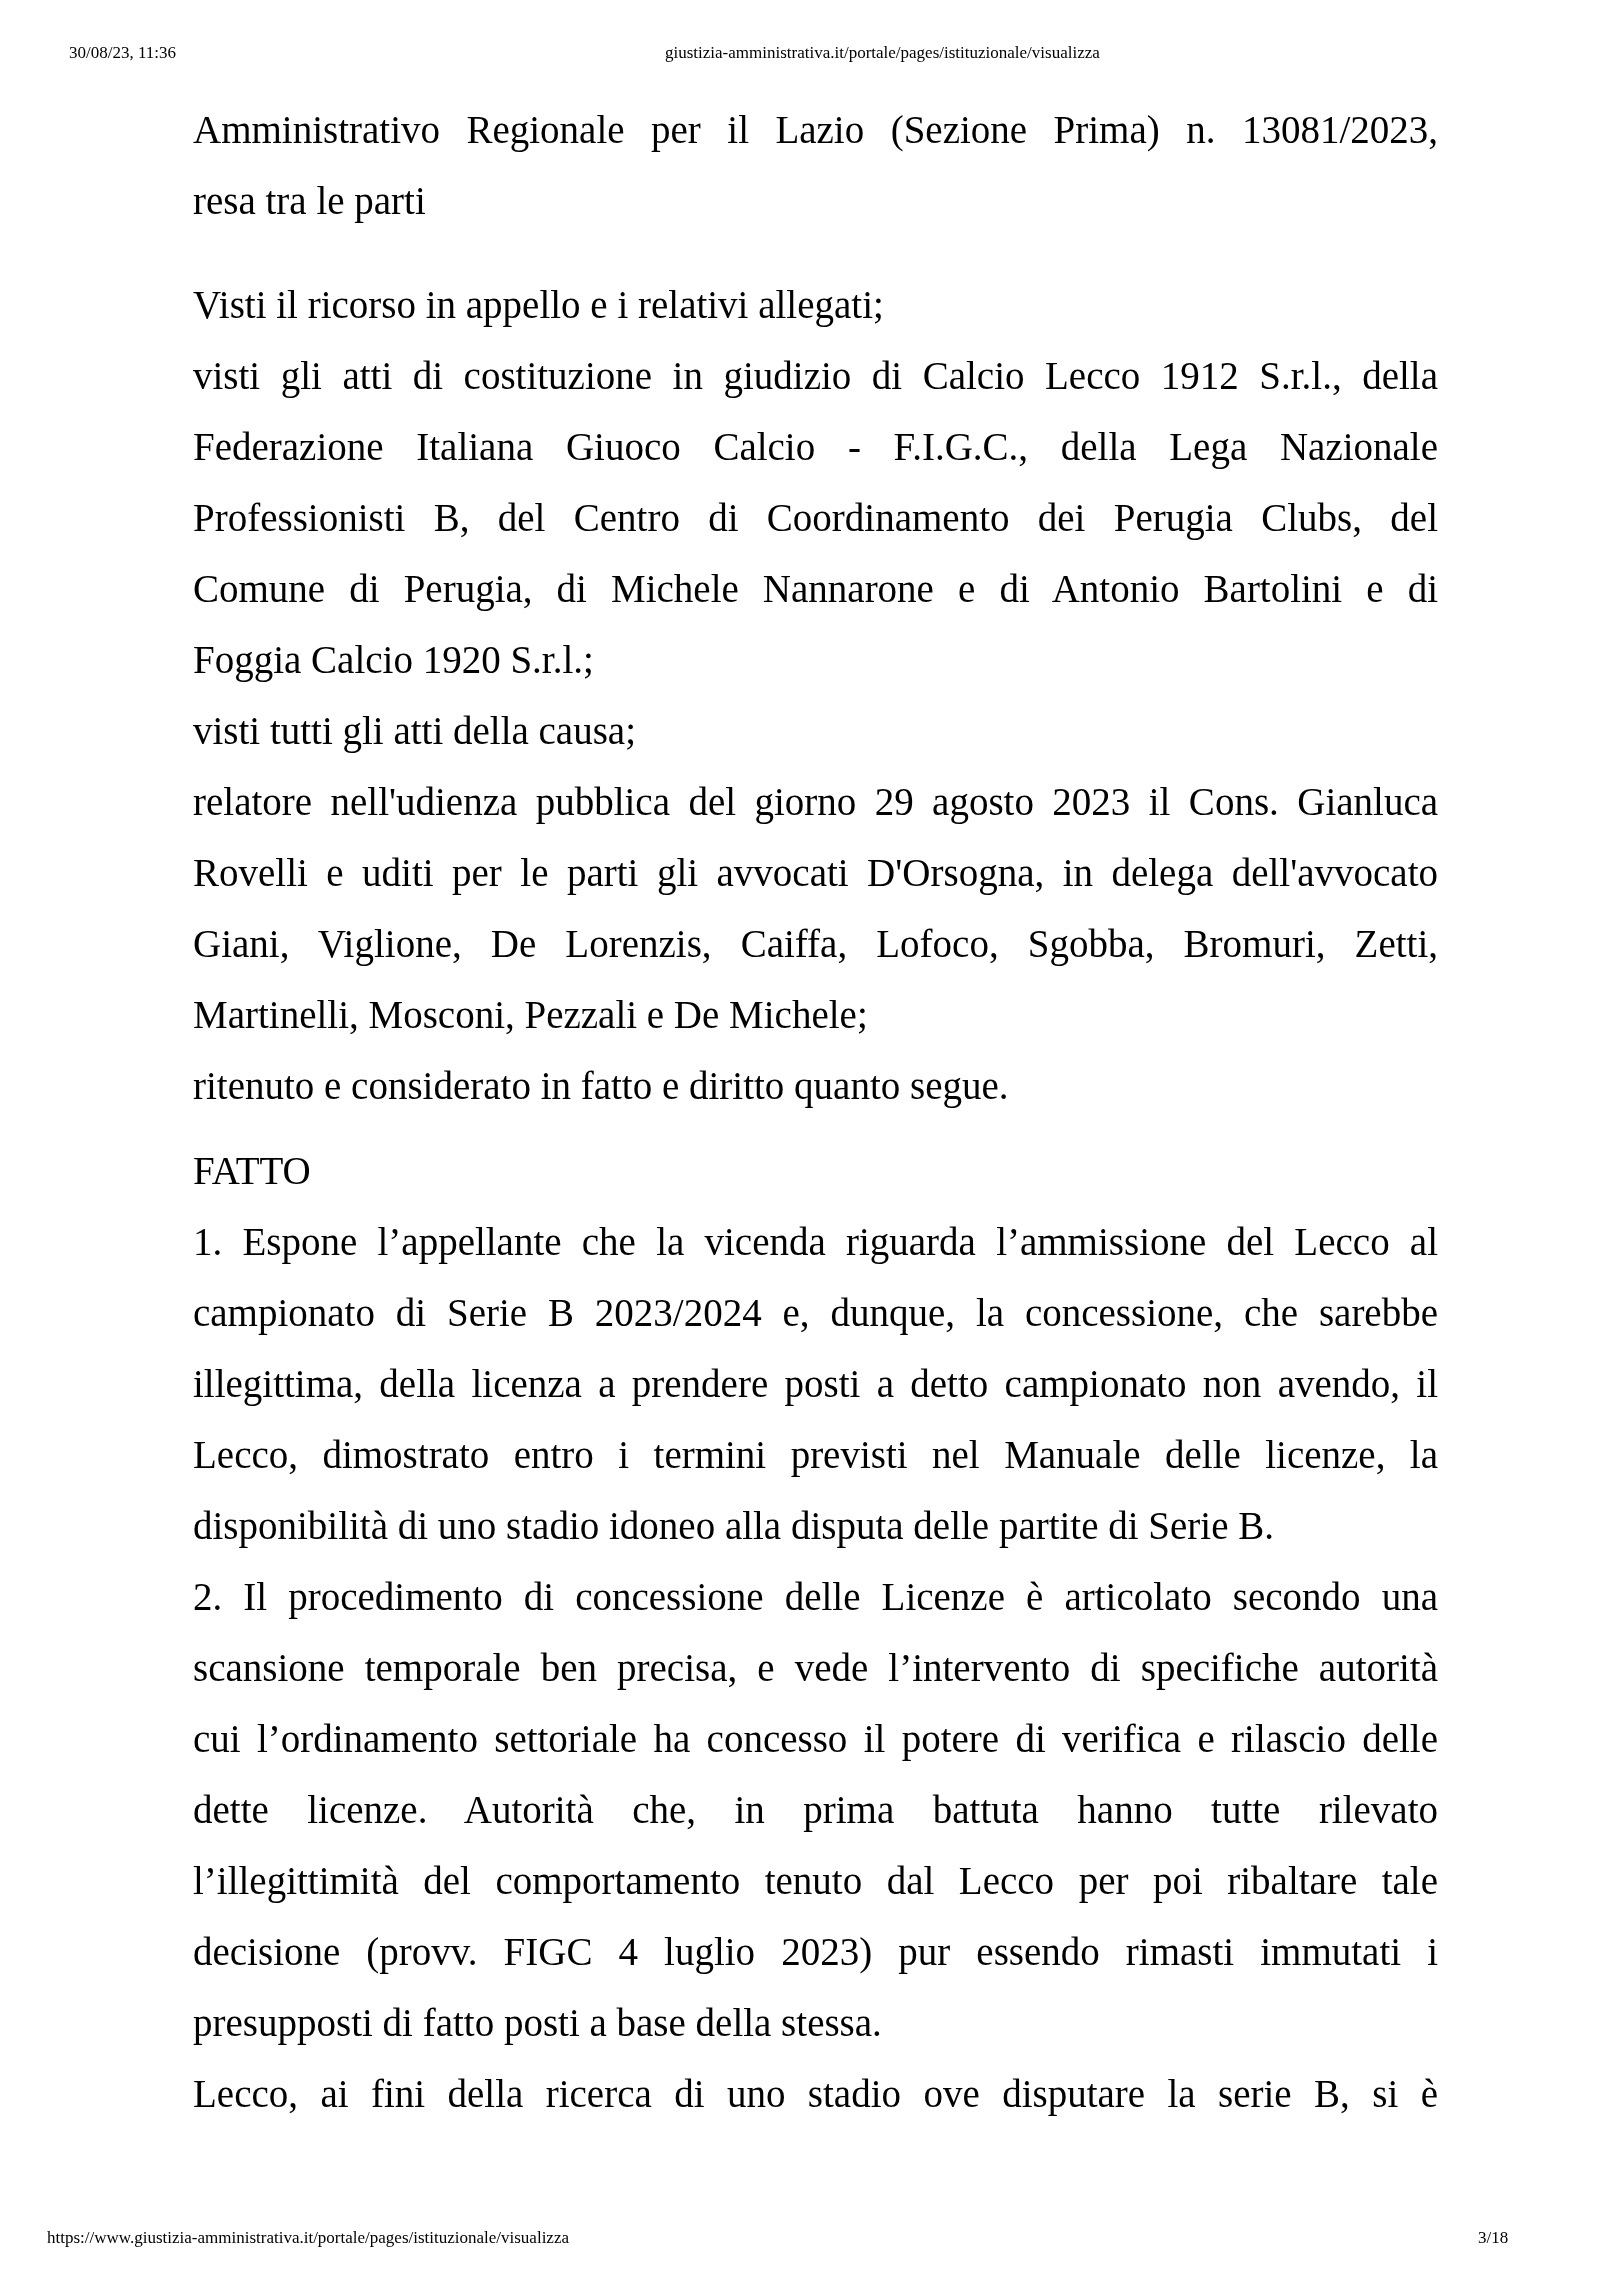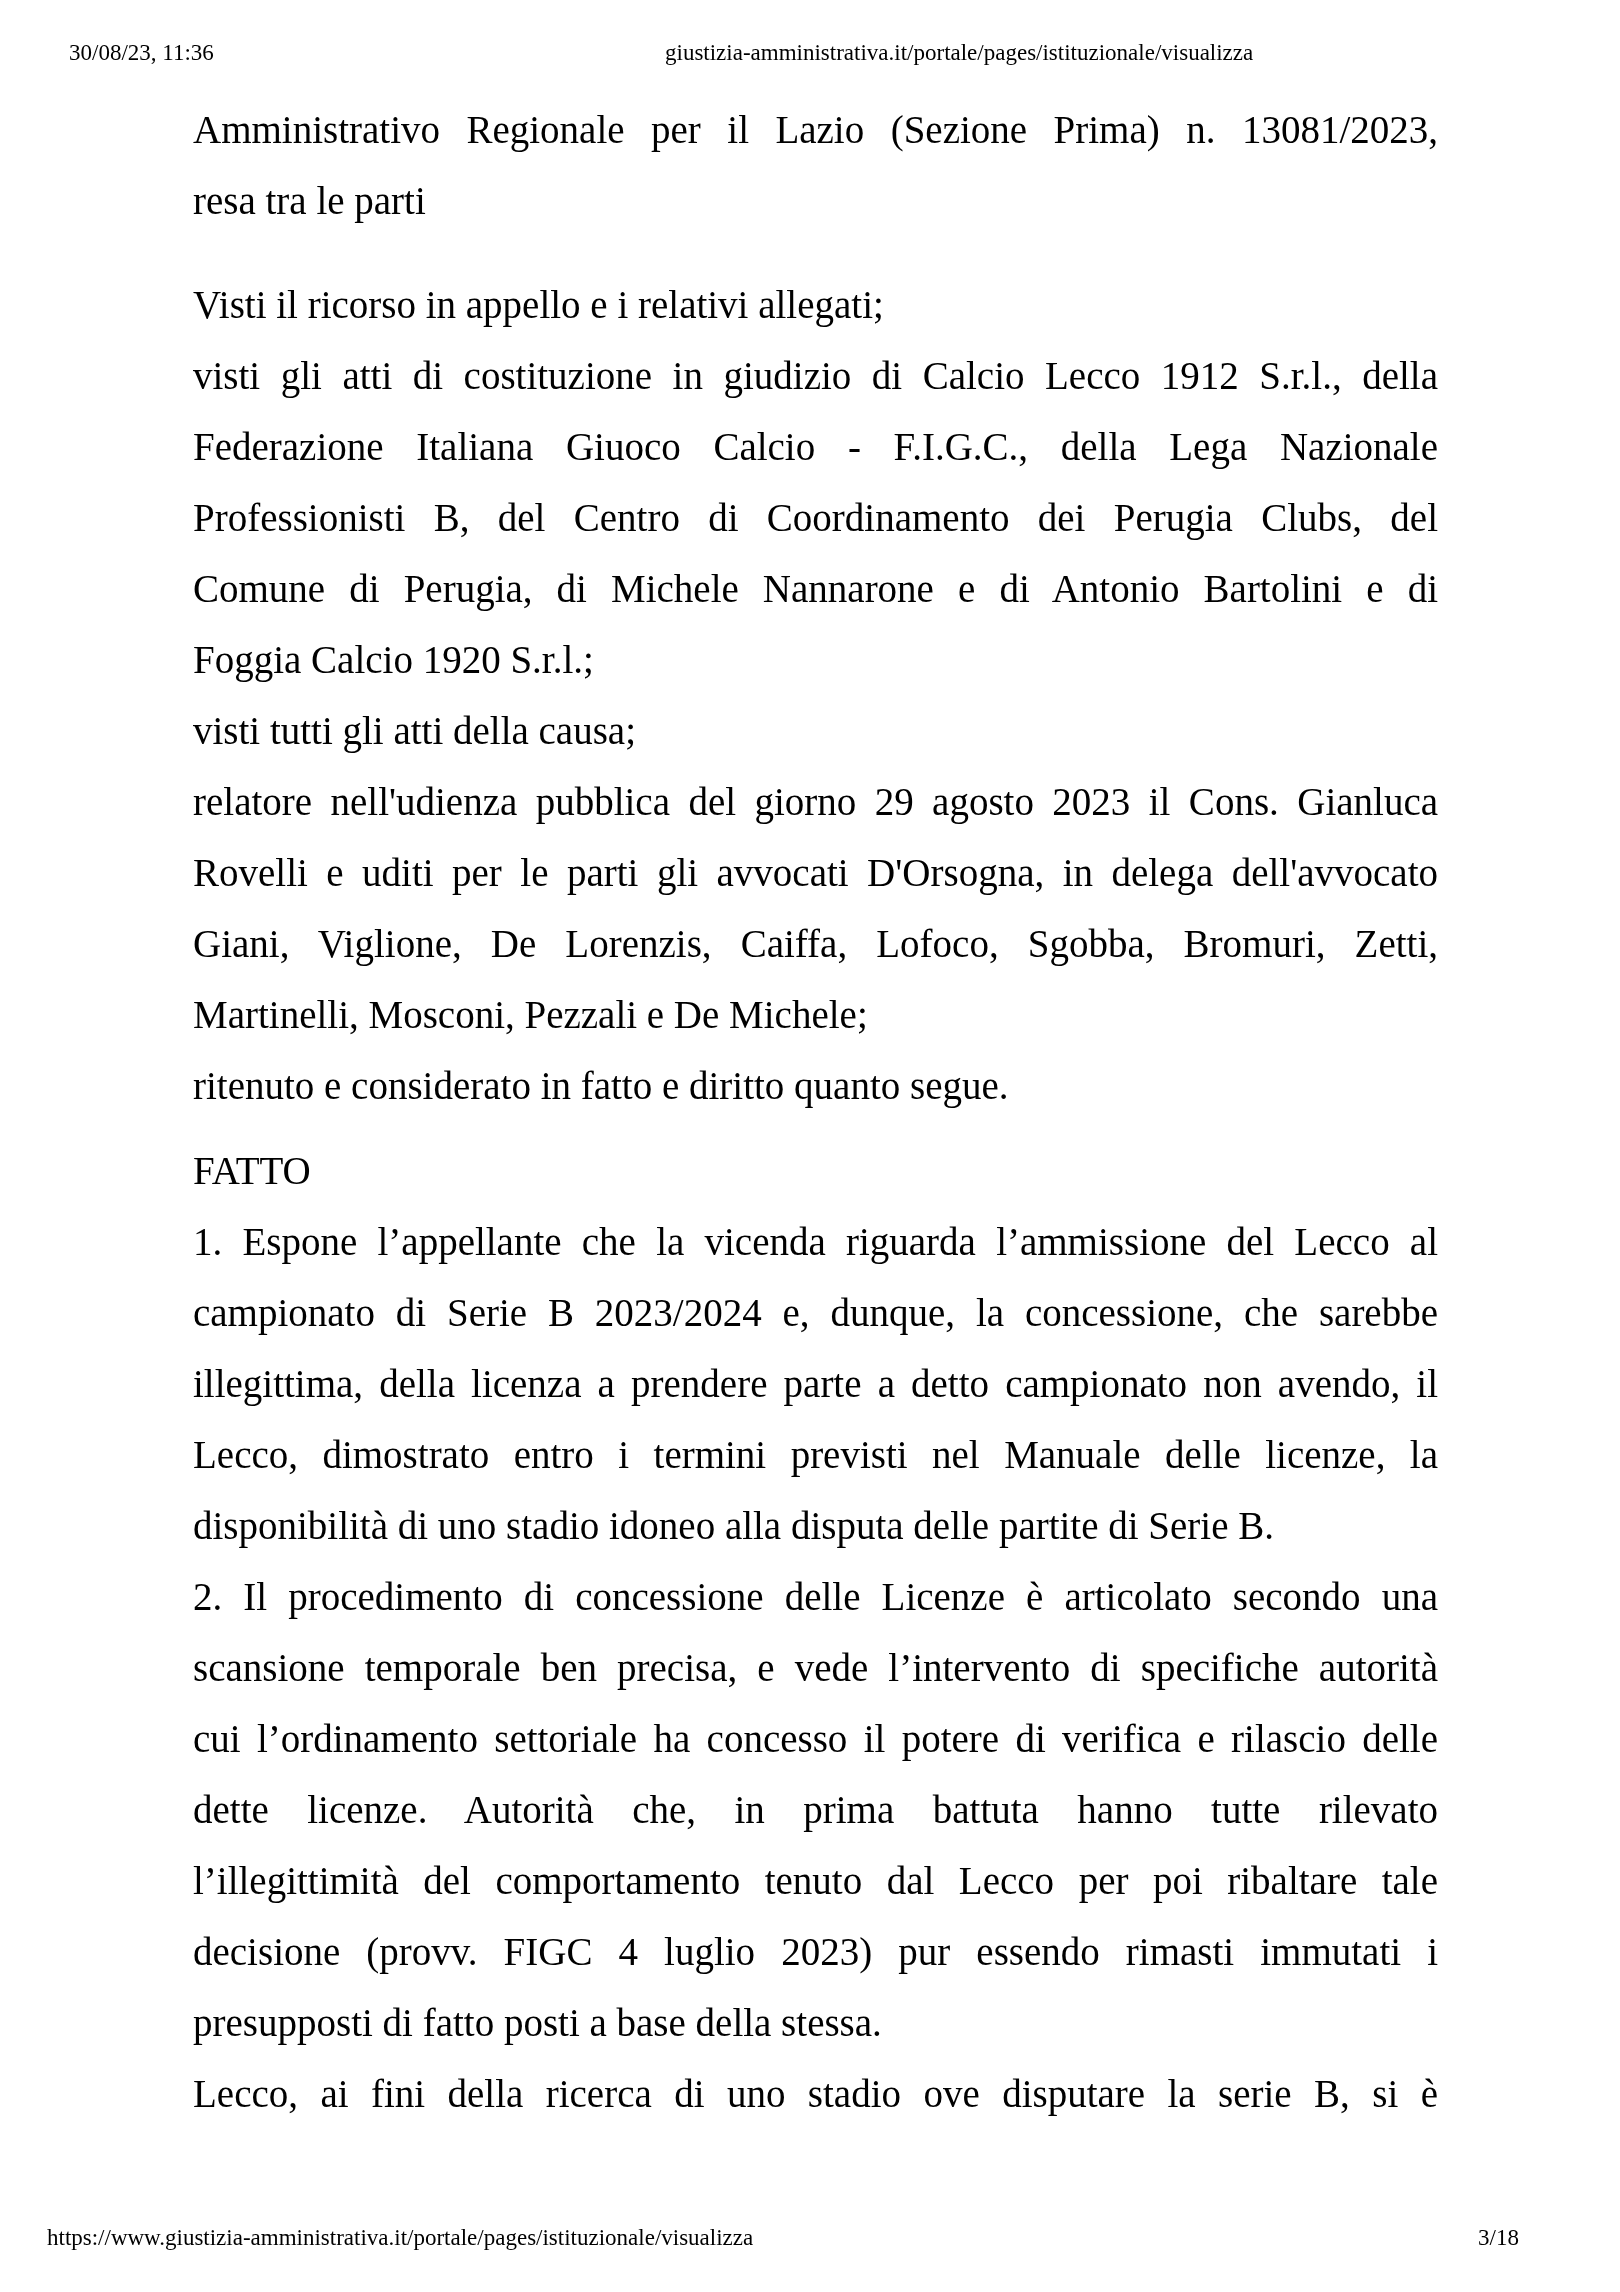--- a/index.html
+++ b/index.html
@@ -1,20 +1,20 @@
 <!DOCTYPE html>
 <html><head>
 <meta charset="utf-8">
 <style>
   html, body { margin: 0; padding: 0; background: #ffffff; }
   body {
     width: 1620px; height: 2293px; position: relative; overflow: hidden;
     font-family: "Liberation Serif", "DejaVu Serif", serif; color: #000;
   }
-  .hdr, .ftr { position: absolute; font-size: 23px; line-height: 19.6px; white-space: nowrap; font-family: Liberation Serif, serif; }
+  .hdr, .ftr { position: absolute; font-size: 17px; line-height: 19.6px; white-space: nowrap; font-family: Liberation Serif, serif; }
   .hdr-date { left: 69px; top: 43px; }
   .hdr-url { left: 645px; top: 43px; margin-left: 20px; }
   .ftr-url { left: 47px; top: 2228px; }
   .ftr-page { left: 1478px; top: 2228px; }
 
   .content {
     position: absolute; left: 193px; top: 94px; width: 1245px;
     font-size: 39px; line-height: 71px;
   }
   .line { display: block; height: 71px; white-space: nowrap; }
@@ -40,21 +40,21 @@
   <span class="line">Foggia Calcio 1920 S.r.l.;</span>
   <span class="line">visti tutti gli atti della causa;</span>
   <span class="line justify">relatore nell'udienza pubblica del giorno 29 agosto 2023 il Cons. Gianluca</span>
   <span class="line justify">Rovelli e uditi per le parti gli avvocati D'Orsogna, in delega dell'avvocato</span>
   <span class="line justify">Giani, Viglione, De Lorenzis, Caiffa, Lofoco, Sgobba, Bromuri, Zetti,</span>
   <span class="line">Martinelli, Mosconi, Pezzali e De Michele;</span>
   <span class="line">ritenuto e considerato in fatto e diritto quanto segue.</span>
   <span class="line heading" style="margin-top:13.7px">FATTO</span>
   <span class="line justify">1. Espone l’appellante che la vicenda riguarda l’ammissione del Lecco al</span>
   <span class="line justify">campionato di Serie B 2023/2024 e, dunque, la concessione, che sarebbe</span>
-  <span class="line justify">illegittima, della licenza a prendere parte a detto campionato non avendo, il</span>
+  <span class="line justify">illegittima, della licenza a prendere posti a detto campionato non avendo, il</span>
   <span class="line justify">Lecco, dimostrato entro i termini previsti nel Manuale delle licenze, la</span>
   <span class="line">disponibilità di uno stadio idoneo alla disputa delle partite di Serie B.</span>
   <span class="line justify">2. Il procedimento di concessione delle Licenze è articolato secondo una</span>
   <span class="line justify">scansione temporale ben precisa, e vede l’intervento di specifiche autorità</span>
   <span class="line justify">cui l’ordinamento settoriale ha concesso il potere di verifica e rilascio delle</span>
   <span class="line justify">dette licenze. Autorità che, in prima battuta hanno tutte rilevato</span>
   <span class="line justify">l’illegittimità del comportamento tenuto dal Lecco per poi ribaltare tale</span>
   <span class="line justify">decisione (provv. FIGC 4 luglio 2023) pur essendo rimasti immutati i</span>
   <span class="line">presupposti di fatto posti a base della stessa.</span>
   <span class="line justify">Lecco, ai fini della ricerca di uno stadio ove disputare la serie B, si è</span>

